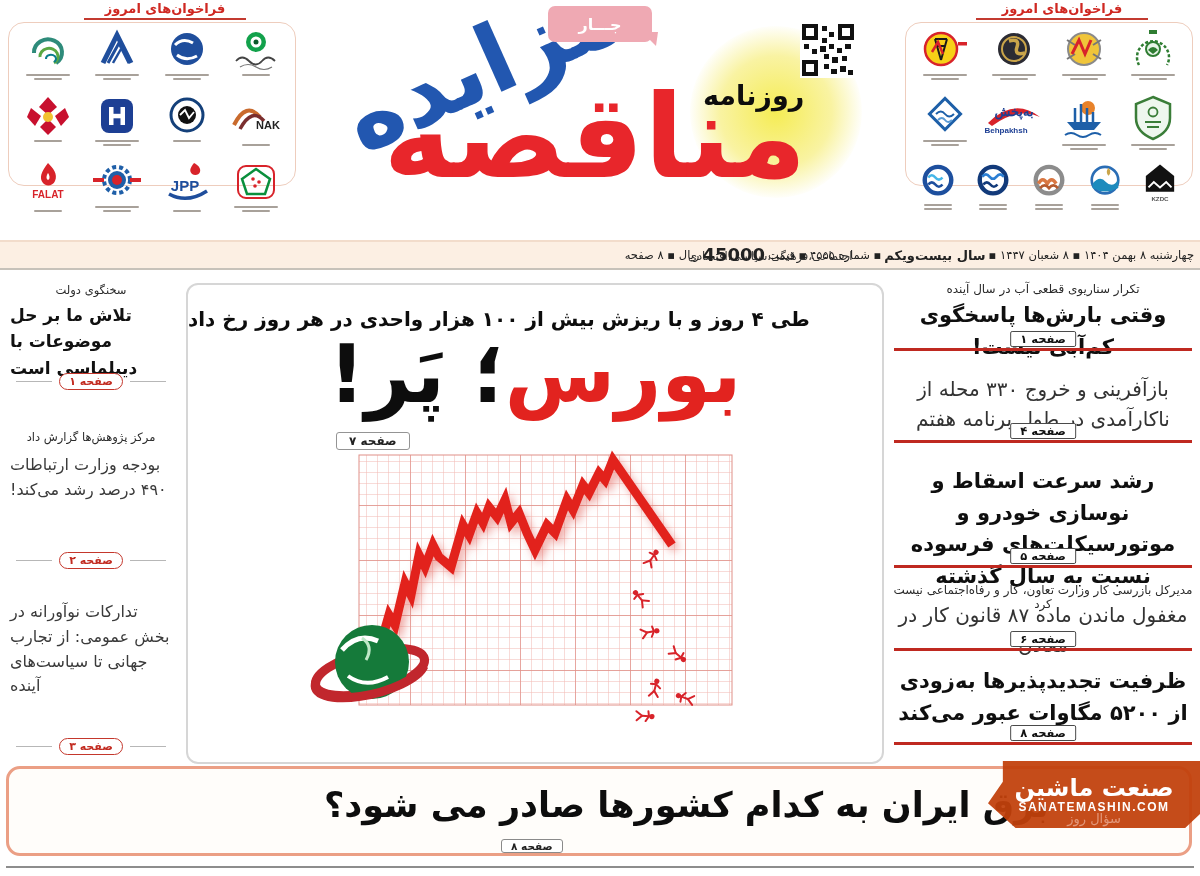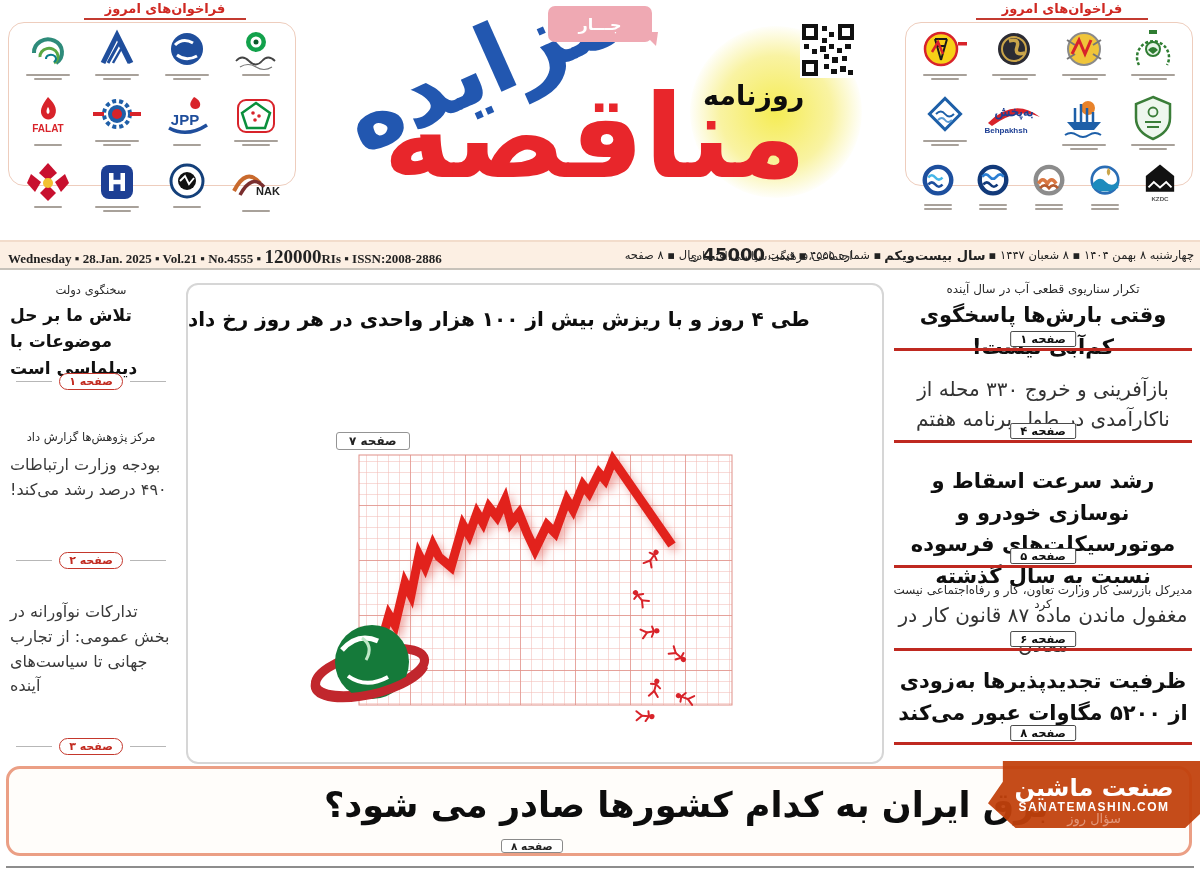--- a/index.html
+++ b/index.html
@@ -121,20 +121,58 @@
           <circle cx="26" cy="13" r="5.5" fill="#fff"></circle>
           <circle cx="26" cy="13" r="2.5" fill="#0b5a2a"></circle>
           <path d="M6,32 q6,-7 13,0 t13,0 t13,0" stroke="#444" stroke-width="1.8" fill="none"></path>
           <path d="M10,38 q8,-5 16,0 t16,0" stroke="#777" stroke-width="1.2" fill="none"></path>
         </svg>
       <div class="cap s"></div>
     </div>
   </div>
   <div class="lrow">
     <div class="lcell">
+      <svg width="52" height="42" viewBox="0 0 52 42">
+          <path d="M26,2 L35,12 L26,20 L17,12 Z" fill="#c8102e"></path>
+          <path d="M9,13 L19,21 L13,31 L5,22 Z" fill="#c8102e"></path>
+          <path d="M43,13 L47,22 L39,31 L33,21 Z" fill="#c8102e"></path>
+          <path d="M26,24 L34,32 L26,40 L18,32 Z" fill="#c8102e"></path>
+          <circle cx="26" cy="22" r="5" fill="#f2c230"></circle>
+        </svg>
+      <div class="cap s"></div>
+    </div>
+    <div class="lcell">
+      <svg width="52" height="42" viewBox="0 0 52 42">
+          <rect x="10" y="4" width="32" height="34" rx="8" fill="#1d3f94"></rect>
+          <rect x="18" y="12" width="4.5" height="18" fill="#fff"></rect>
+          <rect x="29.5" y="12" width="4.5" height="18" fill="#fff"></rect>
+          <rect x="18" y="18.8" width="16" height="4.5" fill="#fff"></rect>
+        </svg>
+      <div class="cap"></div>
+        <div class="cap s"></div>
+    </div>
+    <div class="lcell">
+      <svg width="52" height="42" viewBox="0 0 52 42">
+          <circle cx="26" cy="20" r="16" fill="#fff" stroke="#14407a" stroke-width="3"></circle>
+          <circle cx="26" cy="20" r="9" fill="#111"></circle>
+          <path d="M19,20 L24,15 L28,23 L33,17" stroke="#fff" stroke-width="1.8" fill="none"></path>
+        </svg>
+      <div class="cap s"></div>
+    </div>
+    <div class="lcell">
+      <svg width="52" height="46" viewBox="0 0 52 46">
+          <path d="M4,30 Q16,6 30,22" stroke="#c96a2d" stroke-width="4" fill="none"></path>
+          <path d="M10,34 Q22,12 34,26" stroke="#7a2e2e" stroke-width="3.5" fill="none"></path>
+          <text x="38" y="34" text-anchor="middle" font-size="11" font-weight="bold" fill="#222">NAK</text>
+        </svg>
+      <div class="cap s"></div>
+    </div>
+  </div>
+  <div class="lrow">
+    <div class="lcell">
       <svg width="52" height="46" viewBox="0 0 52 46">
           <path d="M26,2 C19,11 17,17 21,22 C24,26 31,25 33,20 C36,13 31,7 26,2 Z" fill="#d8232a"></path>
           <path d="M26,12 c-2,3 -2,6 0,7 c2,-1 2,-4 0,-7 Z" fill="#fff"></path>
           <text x="26" y="37" text-anchor="middle" font-size="10" font-weight="bold" fill="#d8232a">FALAT</text>
         </svg>
       <div class="cap s"></div>
     </div>
     <div class="lcell">
       <svg width="52" height="42" viewBox="0 0 52 42">
           <circle cx="26" cy="19" r="13" fill="none" stroke="#1f5fa8" stroke-width="4" stroke-dasharray="4 3"></circle>
@@ -157,58 +195,20 @@
     <div class="lcell">
       <svg width="52" height="42" viewBox="0 0 52 42">
           <rect x="8" y="5" width="36" height="32" rx="8" fill="none" stroke="#d8232a" stroke-width="2"></rect>
           <path d="M26,8 L40,18 L35,33 L17,33 L12,18 Z" fill="none" stroke="#0a8f3c" stroke-width="2.5"></path>
           <circle cx="23" cy="18" r="1.8" fill="#d8232a"></circle>
           <circle cx="29" cy="21" r="1.8" fill="#d8232a"></circle>
           <circle cx="25" cy="25" r="1.8" fill="#d8232a"></circle>
         </svg>
       <div class="cap"></div>
         <div class="cap s"></div>
-    </div>
-  </div>
-  <div class="lrow">
-    <div class="lcell">
-      <svg width="52" height="42" viewBox="0 0 52 42">
-          <path d="M26,2 L35,12 L26,20 L17,12 Z" fill="#c8102e"></path>
-          <path d="M9,13 L19,21 L13,31 L5,22 Z" fill="#c8102e"></path>
-          <path d="M43,13 L47,22 L39,31 L33,21 Z" fill="#c8102e"></path>
-          <path d="M26,24 L34,32 L26,40 L18,32 Z" fill="#c8102e"></path>
-          <circle cx="26" cy="22" r="5" fill="#f2c230"></circle>
-        </svg>
-      <div class="cap s"></div>
-    </div>
-    <div class="lcell">
-      <svg width="52" height="42" viewBox="0 0 52 42">
-          <rect x="10" y="4" width="32" height="34" rx="8" fill="#1d3f94"></rect>
-          <rect x="18" y="12" width="4.5" height="18" fill="#fff"></rect>
-          <rect x="29.5" y="12" width="4.5" height="18" fill="#fff"></rect>
-          <rect x="18" y="18.8" width="16" height="4.5" fill="#fff"></rect>
-        </svg>
-      <div class="cap"></div>
-        <div class="cap s"></div>
-    </div>
-    <div class="lcell">
-      <svg width="52" height="42" viewBox="0 0 52 42">
-          <circle cx="26" cy="20" r="16" fill="#fff" stroke="#14407a" stroke-width="3"></circle>
-          <circle cx="26" cy="20" r="9" fill="#111"></circle>
-          <path d="M19,20 L24,15 L28,23 L33,17" stroke="#fff" stroke-width="1.8" fill="none"></path>
-        </svg>
-      <div class="cap s"></div>
-    </div>
-    <div class="lcell">
-      <svg width="52" height="46" viewBox="0 0 52 46">
-          <path d="M4,30 Q16,6 30,22" stroke="#c96a2d" stroke-width="4" fill="none"></path>
-          <path d="M10,34 Q22,12 34,26" stroke="#7a2e2e" stroke-width="3.5" fill="none"></path>
-          <text x="38" y="34" text-anchor="middle" font-size="11" font-weight="bold" fill="#222">NAK</text>
-        </svg>
-      <div class="cap s"></div>
     </div>
   </div>
 </div>
 
 <div class="sun"></div>
 <div class="m-blue">مزایده</div>
 <div class="m-red">مناقصه</div>
 <div class="badge-rooznameh">روزنامه</div>
 <div class="bubble">جـــار</div>
 <svg class="qr" viewBox="0 0 56 56">
@@ -359,21 +359,20 @@
       <svg width="46" height="44" viewBox="0 0 52 48">
           <path d="M26,3 L42,16 V34 H10 V16 Z" fill="#111"></path>
           <path d="M13,29 L19,23 L26,29 L33,23 L39,29" stroke="#fff" stroke-width="2.2" fill="none"></path>
           <text x="26" y="44" text-anchor="middle" font-size="7" font-weight="bold" fill="#555">KZDC</text>
         </svg>
     </div>
   </div>
 </div>
 
 <div class="dateline">
-  <div class="dl-en"><span>Wednesday ▪ 28.Jan. 2025 ▪ Vol.21 ▪ No.4555 ▪ </span><b class="big">120000</b><span>RIs ▪ ISSN:2008-2886</span></div>
   <div class="dl-cat">اجتماعی،فرهنگی،سیاسی،اقتصادی</div>
   <div class="dl-fa">
     <span>چهارشنبه ۸ بهمن ۱۴۰۴ ▪ ۸ شعبان ۱۴۴۷ ▪</span>
     <span class="yr">سال بیست‌ویکم</span>
     <span>▪ شماره ۴۵۵۵ ▪ قیمت</span>
     <span class="pr">45000</span>
     <span>ریال ▪ ۸ صفحه</span>
   </div>
 </div>
 
@@ -395,20 +394,21 @@
   <div class="lhead b2" style="top:330px">تدارکات نوآورانه در بخش عمومی: از تجارب جهانی تا سیاست‌های آینده</div>
   <div class="pillrow" style="top:468px">
     <div class="dash"></div>
     <div class="pill">صفحه ۳</div>
     <div class="dash"></div>
   </div>
 </div>
 
 <div class="mainbox">
   <div class="mkicker">طی ۴ روز و با ریزش بیش از ۱۰۰ هزار واحدی در هر روز رخ داد</div>
+  <div class="mhead"><span class="red">بورس</span><span class="blk">؛ پَر!</span></div>
   <div class="chip7">صفحه ۷</div>
 
   <svg class="chartsvg" width="470" height="303" viewBox="0 0 470 303">
     <defs>
       <pattern id="gmin" width="11" height="11" patternUnits="userSpaceOnUse">
         <path d="M11 0 H0 V11" fill="none" stroke="#f2b7b1" stroke-width="1"></path>
       </pattern>
       <pattern id="gmaj" width="55" height="55" patternUnits="userSpaceOnUse">
         <path d="M55 0 H0 V55" fill="none" stroke="#e09088" stroke-width="1.4"></path>
       </pattern>

